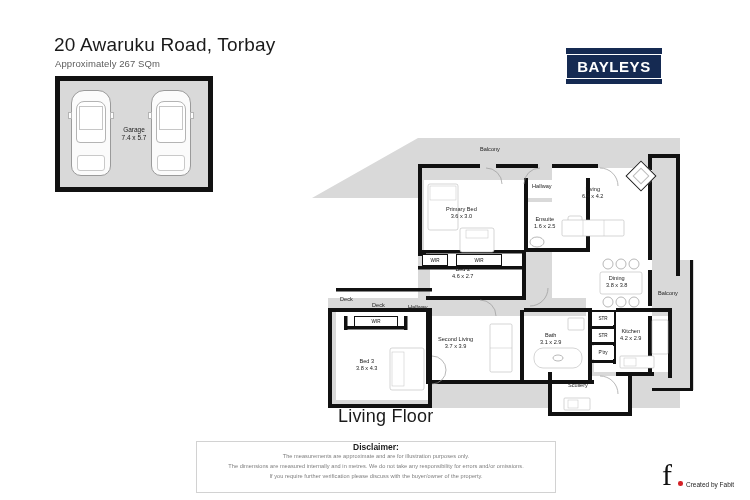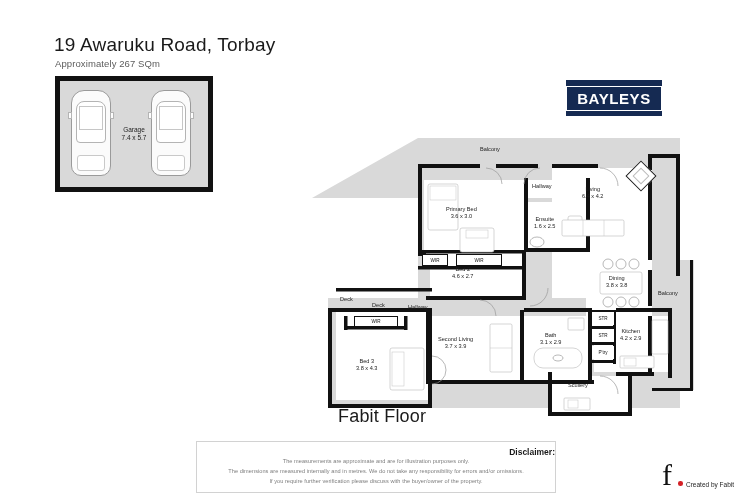--- a/index.html
+++ b/index.html
@@ -25,21 +25,21 @@
   .subtitle {
     position: absolute; left: 55px; top: 58px;
     font-size: 9.5px; color: #5c5c5c; letter-spacing: 0.1px;
   }
 
   
   .bayleys {
     position: absolute; left: 566px; top: 48px;
     width: 96px; height: 36px;
     background: #152a52;
-    display: flex; align-items: center; justify-content: center; margin-top: 32px;
+    display: flex; align-items: center; justify-content: center;
   }
   .bayleys-inner {
     width: 104px; height: 25px;
     border: 1.6px solid #ffffff;
     display: flex; align-items: center; justify-content: center;
   }
   .bayleys-text {
     color: #ffffff; font-size: 15px; font-weight: 700;
     letter-spacing: 0.6px; font-family: "Liberation Sans", sans-serif;
   }
@@ -106,21 +106,21 @@
     font-size: 18px; color: #1a1a1a; letter-spacing: 0.2px;
   }
 
   
   .disc-box {
     position: absolute; left: 196px; top: 441px;
     width: 360px; height: 52px;
     border: 1px solid #d2d2d2; background: #ffffff;
   }
   .disc-title {
-    text-align:right; margin-top: 5px;
+    text-align:center; 
     font-size: 8.5px; font-weight: 700; color: #1a1a1a;
   }
   .disc-line {
     text-align:center; font-size: 5.6px; color: #7d7d7d;
     line-height: 1.75; letter-spacing: 0.05px;
   }
 
   
   .fabit { position:absolute; left: 662px; top: 462px; width: 84px; height: 32px; }
   .fabit-f {
@@ -148,21 +148,21 @@
     position:absolute; border:1.2px solid #111; background:#fff;
     display:flex; align-items:center; justify-content:center;
     font-size: 4.6px; color:#111;
   }
 </style>
 </head>
 <body>
 
 <div id="page">
 
-  <div class="title">19 Awaruku Road, Torbay</div>
+  <div class="title">20 Awaruku Road, Torbay</div>
   <div class="subtitle">Approximately 267 SQm</div>
 
   <div class="bayleys">
     <div class="bayleys-inner">
       <span class="bayleys-text">BAYLEYS</span>
     </div>
   </div>
 
   <div class="garage-wrap">
     <div class="garage-walls"></div>
@@ -395,21 +395,21 @@
     </div>
 
     <div class="tagbox" style="left:122px; top:134px; width:26px; height:12px;">WIR</div>
     <div class="tagbox" style="left:156px; top:134px; width:46px; height:12px;">WIR</div>
     <div class="tagbox" style="left:54px; top:196px; width:44px; height:11px;">WIR</div>
     <div class="tagbox" style="left:292px; top:192px; width:22px; height:13px; border:none;">STR</div>
     <div class="tagbox" style="left:292px; top:209px; width:22px; height:13px; border:none;">STR</div>
     <div class="tagbox" style="left:292px; top:226px; width:22px; height:13px; border:none;">P'try</div>
   </div>
 
-  <div class="ground-floor">Fabit Floor</div>
+  <div class="ground-floor">Living Floor</div>
 
   <div class="disc-box">
     <div class="disc-title">Disclaimer:</div>
     <div class="disc-line">The measurements are approximate and are for illustration purposes only.</div>
     <div class="disc-line">The dimensions are measured internally and in metres. We do not take any responsibility for errors and/or omissions.</div>
     <div class="disc-line">If you require further verification please discuss with the buyer/owner of the property.</div>
   </div>
 
   <div class="fabit">
     <div class="fabit-f">f</div>

